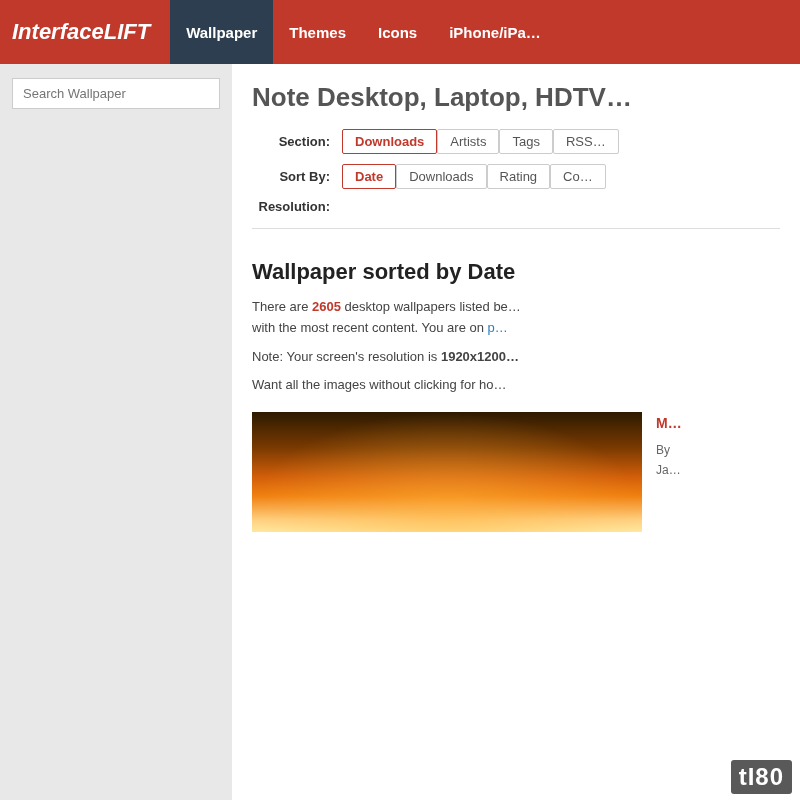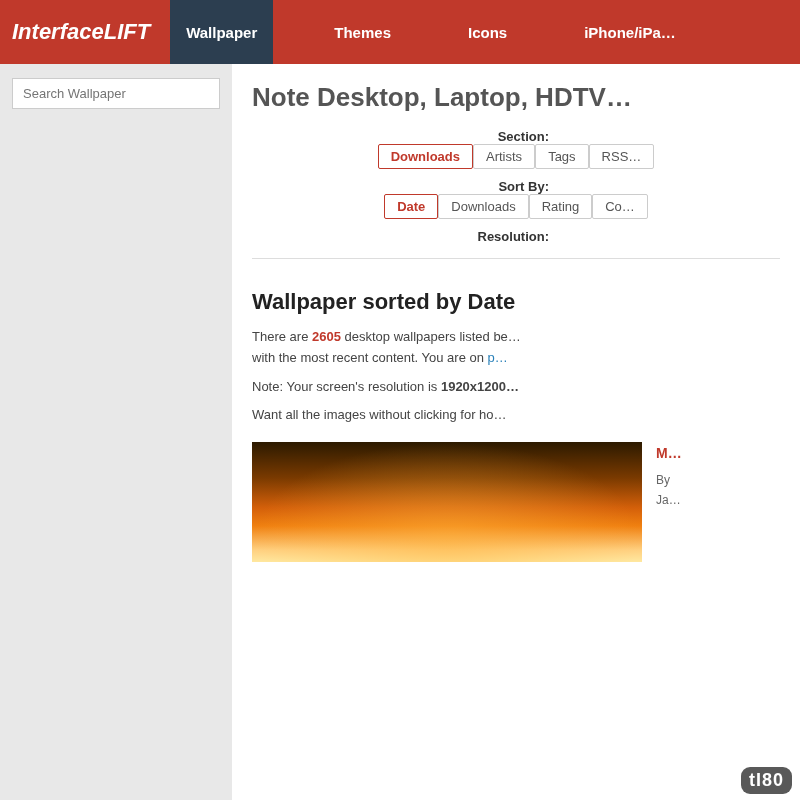--- a/index.html
+++ b/index.html
@@ -18,21 +18,20 @@
       font-size: 22px;
       font-weight: bold;
       font-style: italic;
       margin-right: 20px;
       white-space: nowrap;
     }
     #nav {
       display: flex;
       align-items: stretch;
       height: 100%;
-      gap: 45px;
     }
     .nav-item {
       color: white;
       font-size: 15px;
       font-weight: bold;
       padding: 0 16px;
       display: flex;
       align-items: center;
       cursor: pointer;
       text-decoration: none;
@@ -79,21 +78,20 @@
       color: #555;
       margin-bottom: 16px;
       white-space: nowrap;
     }
 
     
     .filter-row {
       display: flex;
       align-items: center;
       margin-bottom: 10px;
-      flex-direction: column;
     }
     .filter-label {
       font-size: 13px;
       font-weight: bold;
       color: #333;
       width: 90px;
       text-align: right;
       padding-right: 12px;
     }
     .filter-buttons {
@@ -183,24 +181,24 @@
       margin-bottom: 4px;
     }
 
     
     #watermark {
       position: fixed;
       bottom: 6px;
       right: 8px;
       background: rgba(0,0,0,0.65);
       color: white;
-      font-size: 18px;
+      font-size: 24px;
       font-weight: bold;
       padding: 3px 8px;
-      border-radius: 9px;
+      border-radius: 3px;
       letter-spacing: 1px;
     }
   </style>
 </head>
 <body>
 
 <div id="header">
   <div id="site-logo">InterfaceLIFT</div>
   <nav id="nav">
     <a class="nav-item active">Wallpaper</a>

